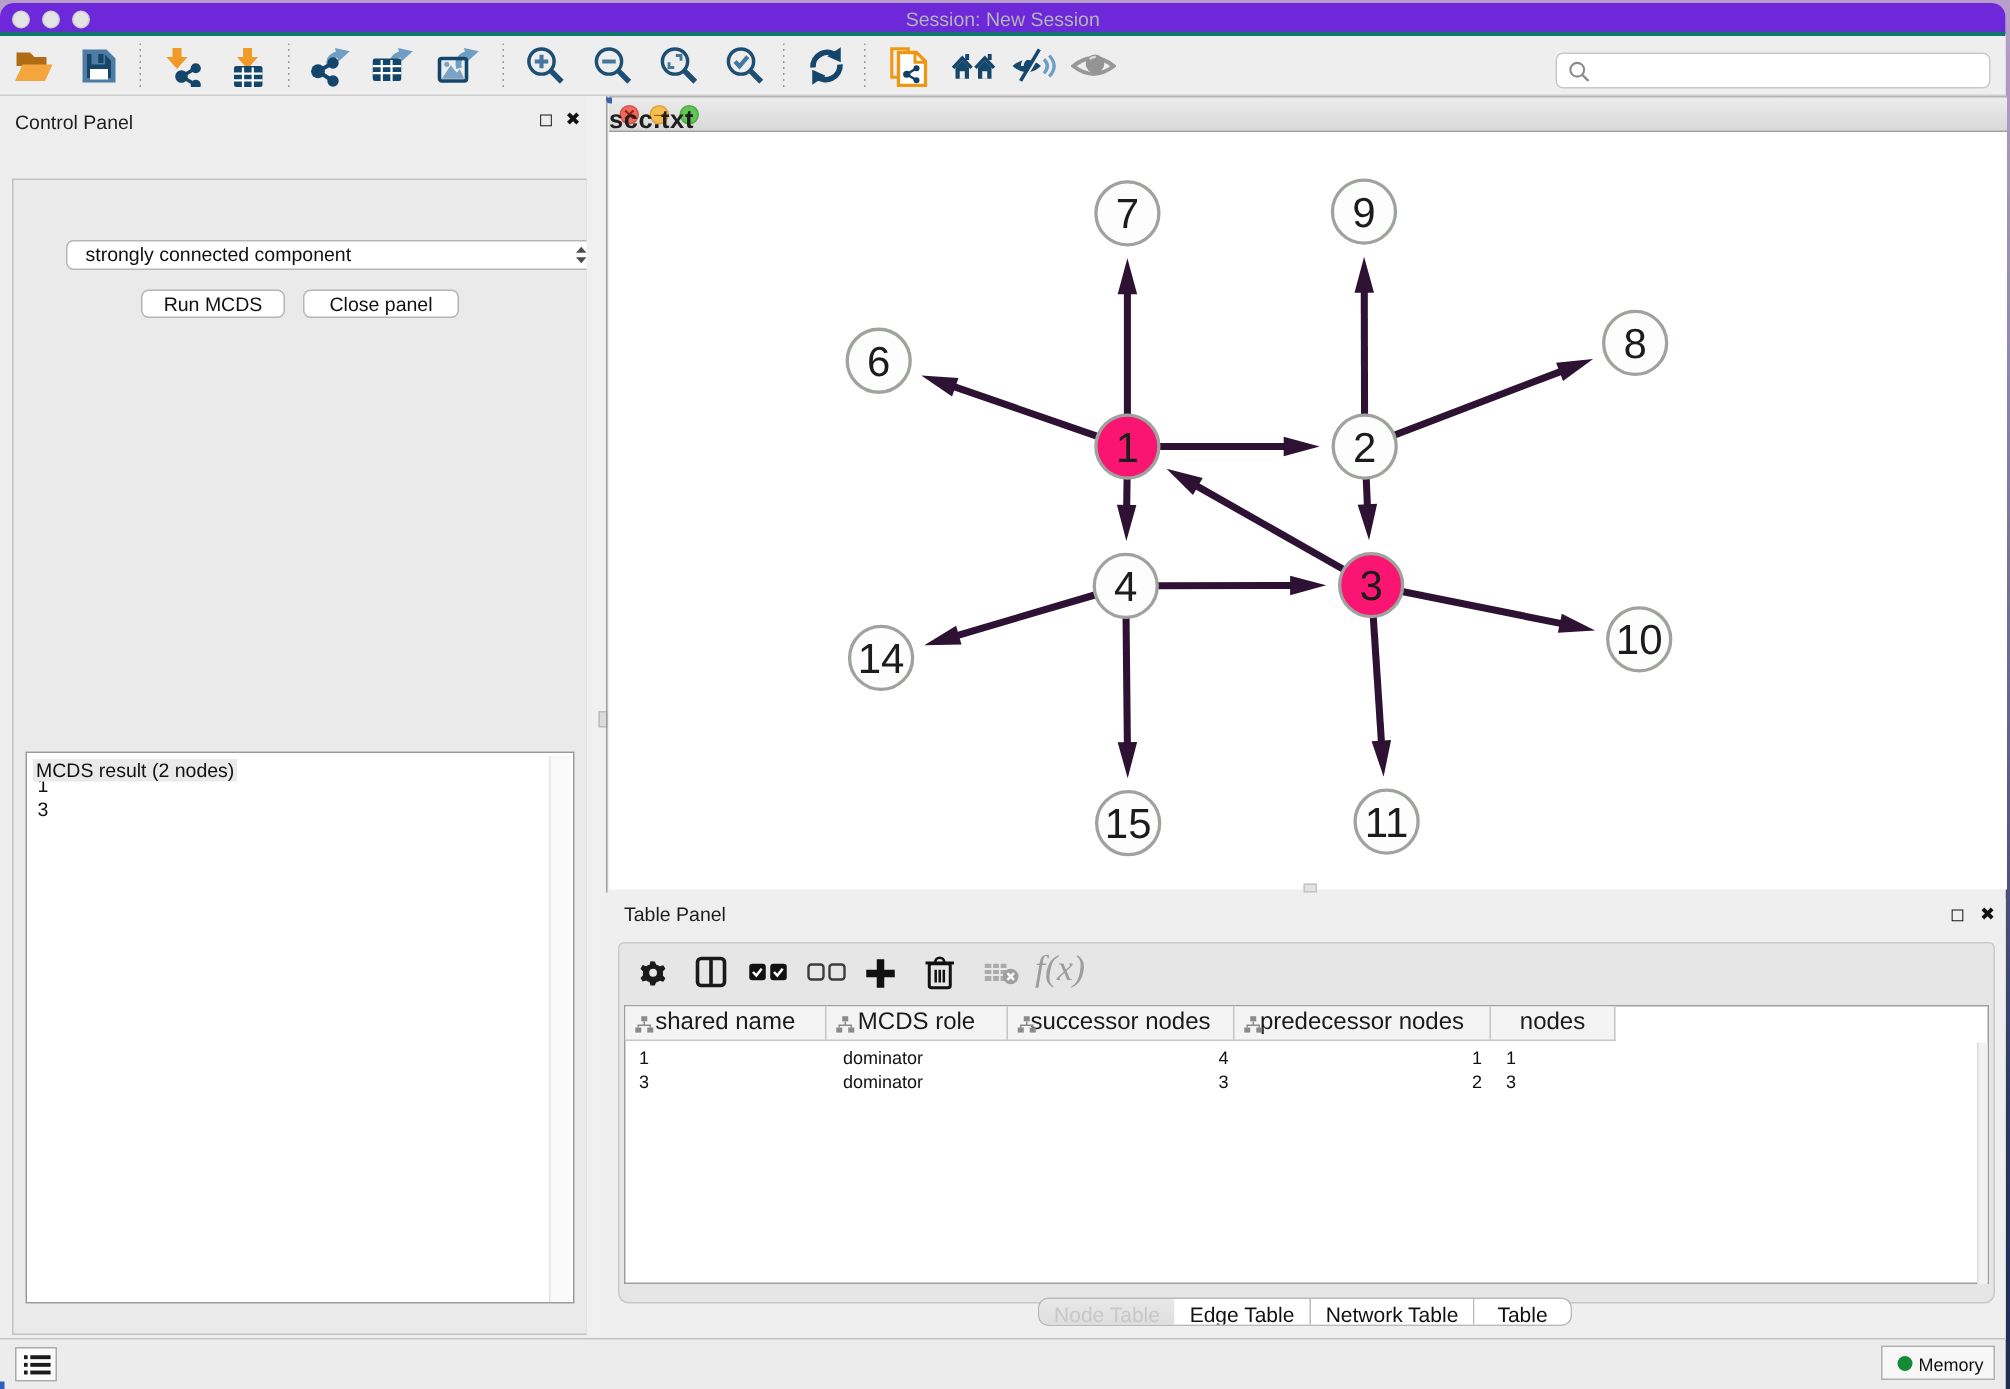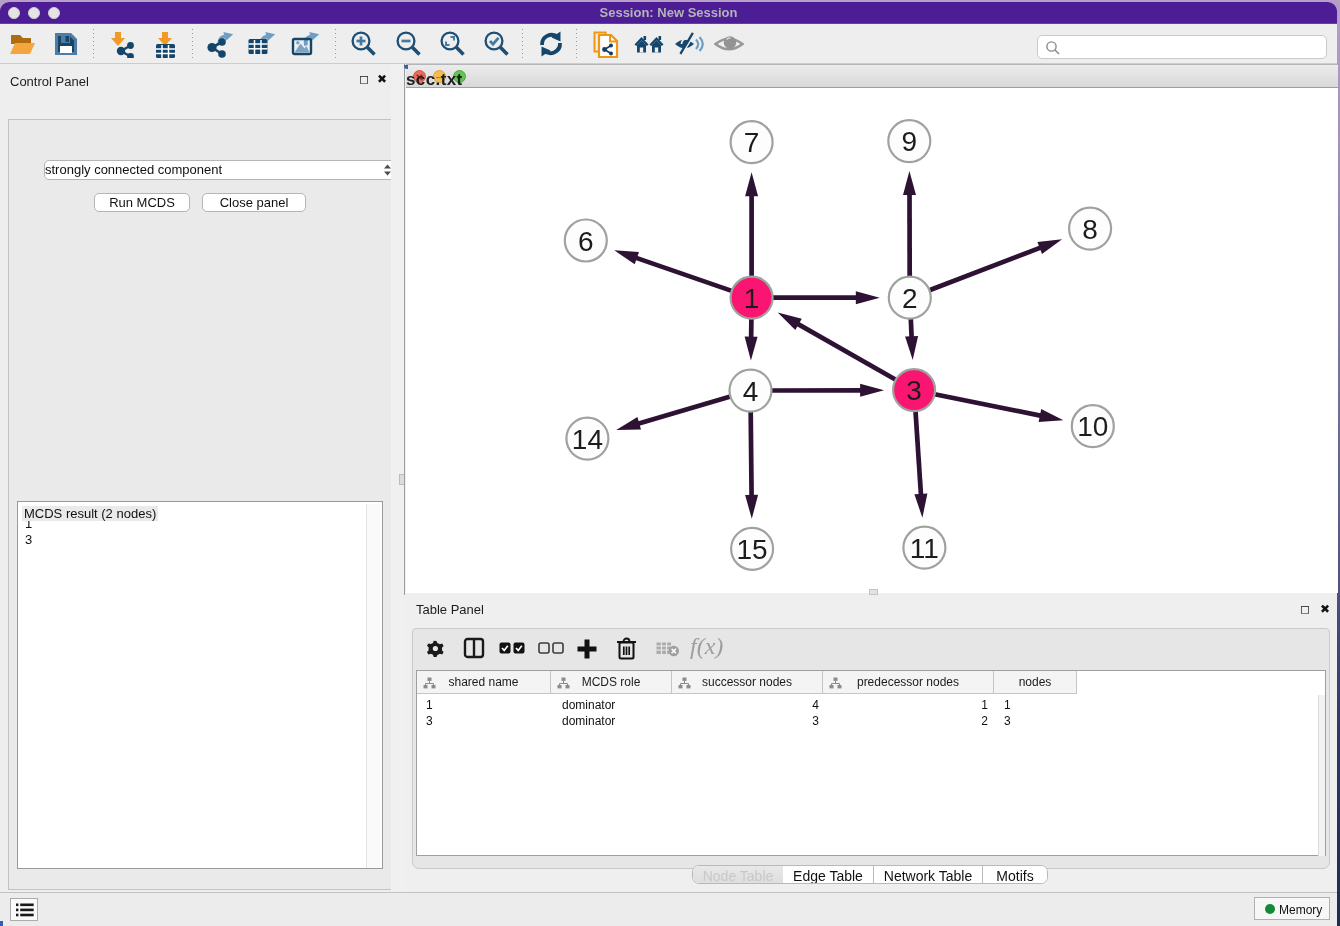--- a/index.html
+++ b/index.html
@@ -2,21 +2,21 @@
 <html><head>
 <meta charset="utf-8">
 <style>
 * { margin:0; padding:0; box-sizing:border-box; }
 html,body { width:1340px; height:926px; overflow:hidden; }
 body { font-family:"Liberation Sans", sans-serif; position:relative;
   background:linear-gradient(180deg,#b89fc9 0%,#9087b4 25%,#5d5f8d 55%,#2c3765 80%,#1e2b52 100%); }
 .win { position:absolute; left:0; top:2px; width:1337px; height:924px;
   background:#ededed; border-radius:9px 9px 0 0; }
 .titlebar { position:absolute; left:0; top:0; width:100%; height:22px;
-  background:#4c1d95; border-radius:9px 9px 0 0; border-bottom:1px solid #0f766e;font-weight:bold; }
+  background:#6d28d9; border-radius:9px 9px 0 0; border-bottom:3px solid #0f766e; }
 .tl { position:absolute; top:5px; width:12px; height:12px; border-radius:50%;
   background:#e4e4e4; border:1px solid #d0d0d0; }
 .title-txt { position:absolute; top:3px; left:0; width:100%; text-align:center;
   font-size:13px; color:#b4b4b4; }
 .toolbar { position:absolute; left:0; top:22px; width:100%; height:40px;
   background:#eeeeee; border-bottom:1px solid #cdcdcd; }
 .tbi { position:absolute; top:6px; }
 .tsep { position:absolute; top:5px; height:30px; width:1px;
   background-image:repeating-linear-gradient(180deg,#9a9a9a 0 1px,transparent 1px 4px); }
 .searchbox { position:absolute; left:1037px; top:11px; width:290px; height:24px;
@@ -30,21 +30,21 @@
 .tabs { position:absolute; top:35px; height:21px; display:flex;
   border:1px solid #b9b9b9; border-radius:6px; overflow:hidden; background:#fff; }
 .tab { font-size:13px; color:#111; padding:2px 0 0; border-right:1px solid #b9b9b9;
   background:#fff; text-align:center; flex:none; }
 .tab.sel { background:linear-gradient(#e8e8e8,#dedede); color:#c8c8c8; border-right:none; }
 .cp-body { position:absolute; left:8px; top:55px; width:384px; height:771px;
   background:#eaeaea; border:1px solid #c2c2c2; }
 .opt-label { position:absolute; top:74px; width:391px; text-align:center; font-size:13px; color:#111; }
 .selectbox { position:absolute; left:44px; top:96px; width:356px; height:20px;
   background:#fff; border:1px solid #b5b5b5; border-radius:5px; font-size:13px; color:#111;
-  line-height:18px; }
+  line-height:18px; padding-left:12px; }
 .btn { position:absolute; top:129px; height:19px; background:#fff; border:1px solid #b5b5b5;
   border-radius:5px; font-size:13px; color:#111; text-align:center; line-height:17px; }
 .fieldset { position:absolute; left:17px; top:437px; width:366px; height:368px;
   border:1px solid #9a9a9a; background:#fff; }
 .fs-legend { position:absolute; left:22px; top:442px; background:#eaeaea;
   font-size:13px; color:#111; padding:0 2px; }
 .fs-scroll { position:absolute; right:2px; top:2px; width:14px; height:364px;
   background:#fafafa; border-left:1px solid #e3e3e3; }
 .fs-txt { position:absolute; left:7px; top:14px; font-size:13px; color:#111; line-height:16px; }
 
@@ -65,21 +65,21 @@
 
 .tpanel { position:absolute; left:404px; top:535px; width:933px; height:294px; background:#efefef; }
 .tp-title { position:absolute; left:12px; top:3px; font-size:13px; color:#1d1d1d; }
 .tbox { position:absolute; left:8px; top:29px; width:918px; height:241px;
   border:1px solid #c9c9c9; background:#e6e6e6; border-radius:4px 4px 7px 7px; }
 .twhite { position:absolute; left:3px; top:41px; width:910px; height:186px;
   background:#fff; border:1px solid #9f9f9f; }
 .tbox-toolbar { position:absolute; left:0; top:0; width:100%; height:39px; }
 .thead { position:absolute; left:0; top:0; height:23px; background:#f4f4f4;
   border-bottom:1px solid #c6c6c6; display:flex; }
-.th { position:relative; height:23px; border-right:1px solid #c6c6c6; font-size:12px;
+.th { position:relative; height:23px; border-right:1px solid #c6c6c6; font-size:16px;
   color:#1b1b1b; text-align:center; line-height:22px; }
 .trow { position:absolute; font-size:12px; color:#111; height:16px; line-height:16px; }
 .btabs { position:absolute; left:288px; top:266px; height:19px; display:flex;
   border:1px solid #b9b9b9; border-radius:7px; overflow:hidden; background:#fff; }
 .btabs .tab { padding:2px 0 0; font-size:14px; }
 
 .statusbar { position:absolute; left:0; top:890px; width:1337px; height:50px;
   background:#ececec; border-top:1px solid #c3c3c3; }
 .listbtn { position:absolute; left:10px; top:5px; width:28px; height:23px;
   background:#fafafa; border:1px solid #ababab; }
@@ -417,21 +417,21 @@
         <div class="trow" style="left:0;top:42px;width:402px;text-align:right;">3</div>
         <div class="trow" style="left:0;top:42px;width:571px;text-align:right;">2</div>
         <div class="trow" style="left:587px;top:42px;">3</div>
         <div class="tbox-scroll"></div>
         </div>
       </div>
       <div class="btabs">
         <div class="tab sel" style="width:90px;">Node Table</div>
         <div class="tab" style="width:91px;">Edge Table</div>
         <div class="tab" style="width:109px;">Network Table</div>
-        <div class="tab" style="width:64px; border-right:none;">Motifs</div>
+        <div class="tab" style="width:64px; border-right:none;">Table</div>
       </div>
     </div>
   </div>
   <div class="statusbar">
     <div class="listbtn"><svg width="18" height="14" viewBox="0 0 18 14" style="margin:4px 0 0 5px;">
       <g fill="#1a1a1a">
             <rect x="0" y="0.5" width="2.4" height="2.6"></rect>
             <rect x="0" y="5.6" width="2.4" height="2.6"></rect>
             <rect x="0" y="10.7" width="2.4" height="2.6"></rect>
       <rect x="4.2" y="0.5" width="13.5" height="2.6"></rect>

